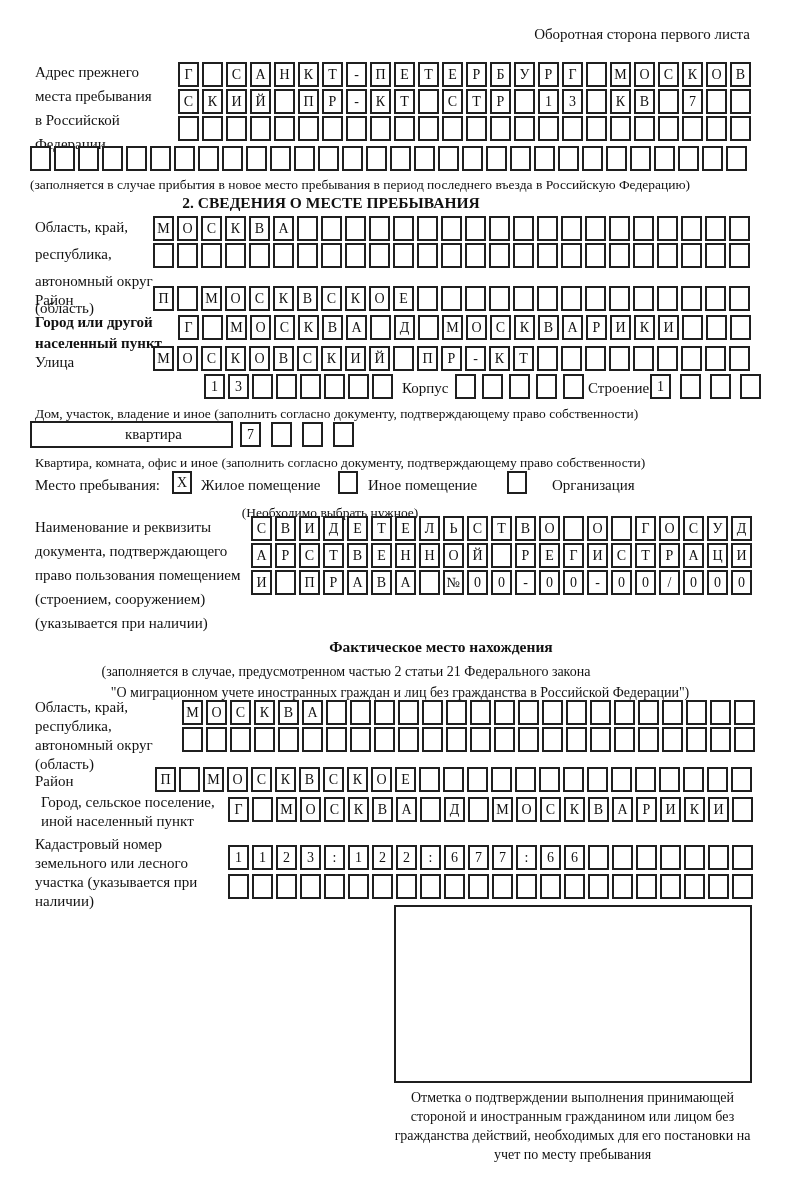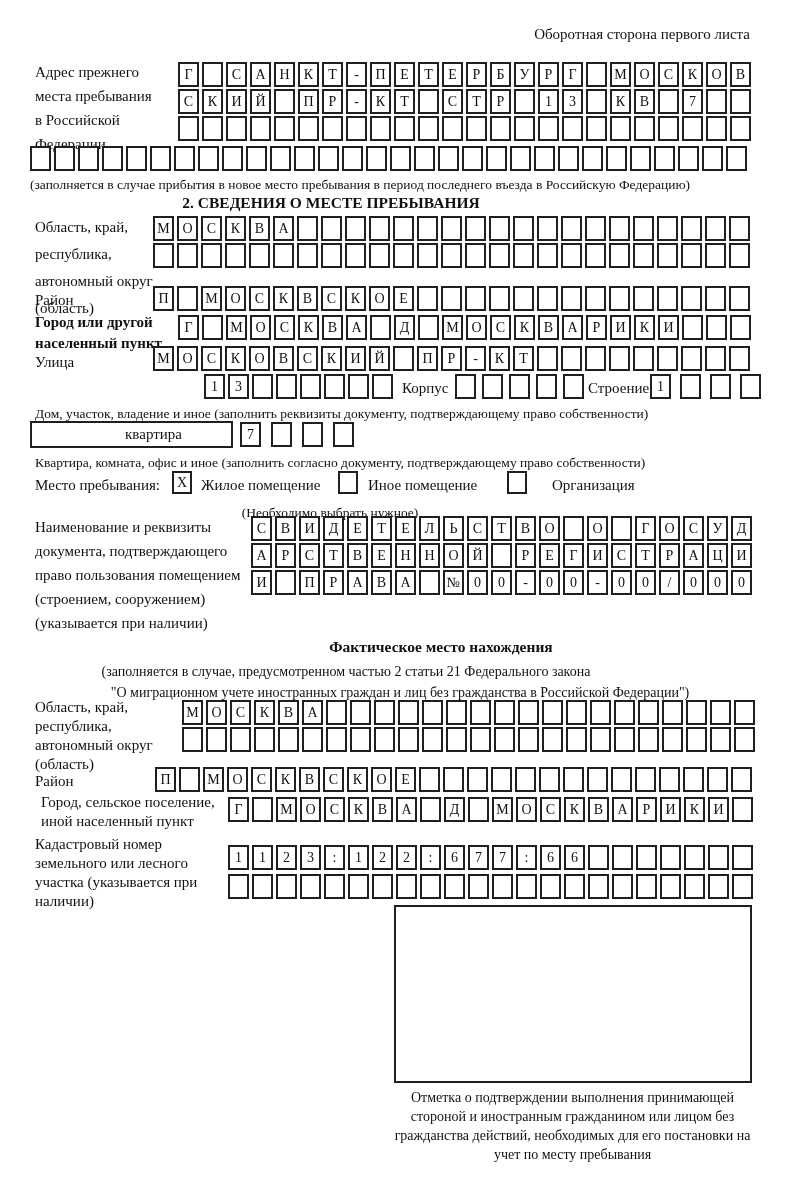--- a/index.html
+++ b/index.html
@@ -307,21 +307,21 @@
       <div class="cell"></div>
       <div class="cell"></div>
     </div>
   <div class="abs lbl" style="left:588px; top:376px;">Строение</div>
   <div class="abs row g9" style="left:650px; top:374px;">
       <div class="cell">1</div>
       <div class="cell"></div>
       <div class="cell"></div>
       <div class="cell"></div>
     </div>
-  <div class="abs note" style="left:35px; top:404px;">Дом, участок, владение и иное (заполнить реквизиты документу, подтверждающему право собственности)</div>
+  <div class="abs note" style="left:35px; top:404px;">Дом, участок, владение и иное (заполнить согласно документу, подтверждающему право собственности)</div>
 
   <div class="abs wbox" style="left:30px; top:421px; width:203px; height:27px;padding-left:44px;">квартира</div>
   <div class="abs row g10" style="left:240px; top:422px;">
       <div class="cell">7</div>
       <div class="cell"></div>
       <div class="cell"></div>
       <div class="cell"></div>
     </div>
   <div class="abs note" style="left:35px; top:453px;">Квартира, комната, офис и иное (заполнить согласно документу, подтверждающему право собственности)</div>
 

